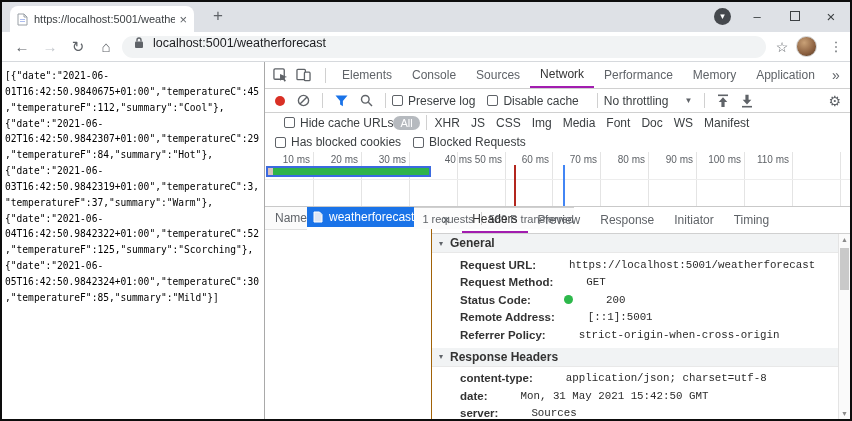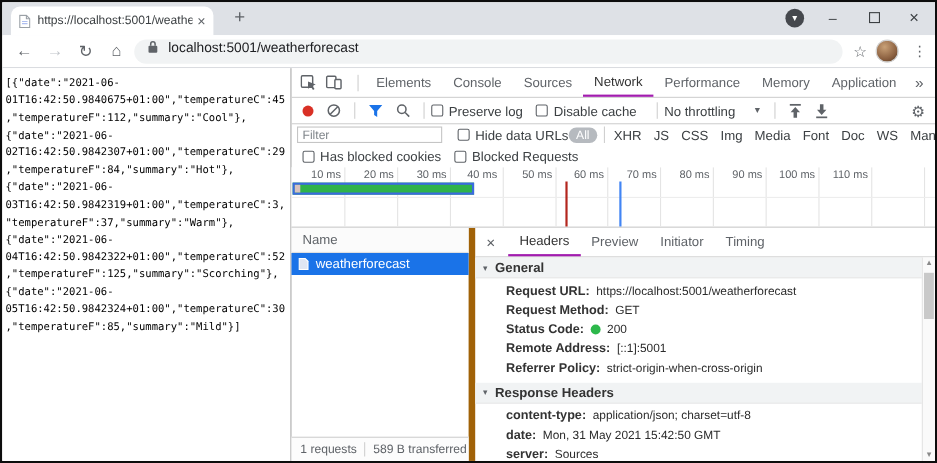--- a/index.html
+++ b/index.html
@@ -60,37 +60,37 @@
 
   .overview { height:55px; flex:none; position:relative; border-bottom:1px solid #c9c9c9; overflow:hidden; background:#fff; }
   .gl { position:absolute; top:0; bottom:0; width:1px; background:#e4e4e4; }
   .tick { position:absolute; top:2px; width:44px; text-align:right; font-size:10px; color:#5f6368; }
   .ov-hline { position:absolute; left:0; right:0; top:27px; height:1px; background:#ededed; }
   .ov-bar { position:absolute; left:1px; top:14px; width:165px; height:11px; border:2px solid #3b6ae0; background:#2fb34a; }
   .ov-bar i { position:absolute; left:0; top:0; bottom:0; width:5px; background:#d9c2be; }
   .marker { position:absolute; top:13px; height:42px; width:2px; }
 
   .dt-main { flex:1; display:flex; min-height:0; }
-  .req-col { width:167px; flex:none; border-right:6px solid #a16207; display:flex; flex-direction:column; }
+  .req-col { width:167px; flex:none; border-right:1px solid #a16207; display:flex; flex-direction:row; }
   .req-header { height:23px; flex:none; border-bottom:1px solid #e0e0e0; font-size:12px; color:#5f6368; padding-left:10px; line-height:23px; background:#fbfbfb; }
   .req-row { height:20px; flex:none; background:#1a73e8; color:#fff; display:flex; align-items:center; padding-left:6px; font-size:12px; }
   .req-row svg { margin-right:6px; flex:none; }
   .req-fill { flex:1; }
   .req-summary { height:22px; flex:none; border-top:1px solid #cfcfcf; display:flex; align-items:center; font-size:11px; color:#5f6368; padding-left:8px; background:#fcfcfc; overflow:hidden; white-space:nowrap; }
   .req-summary .sep { height:13px; margin:0 7px; }
 
   .detail-col { flex:1; min-width:0; display:flex; flex-direction:column; position:relative; }
   .detail-tabs { height:27px; flex:none; border-bottom:1px solid #d0d0d0; display:flex; align-items:center; }
   .dclose { font-size:14px; color:#5f6368; margin:0 12px 0 10px; }
   .detail-body { flex:1; position:relative; overflow:hidden; padding-right:12px; }
   .secbar { height:19px; background:#f1f3f4; display:flex; align-items:center; padding-left:7px; font-size:12px; color:#333; font-weight:bold; border-bottom:1px solid #e8e8e8; }
   .tri { font-size:8px; color:#5f6368; margin-right:7px; font-weight:normal; }
-  .kv { height:17.5px; display:flex; align-items:center; padding-left:28px; font-size:11.5px; white-space:nowrap; overflow:hidden; }
+  .kv { height:17.5px; display:flex; align-items:center; padding-left:28px; font-size:11.5px; white-space:nowrap; overflow:hidden;gap:27px; }
   .kv .k { font-weight:bold; color:#333; margin-right:6px; }
-  .kv .v { font-family:Liberation Sans, sans-serif; font-size:10.8px; color:#2b2b2b; }
+  .kv .v { font-family:Liberation Mono, monospace; font-size:10.8px; color:#2b2b2b; }
   .gdot { width:9px; height:9px; border-radius:50%; background:#2db84b; margin-right:6px; flex:none; }
   .secgap { height:4px; }
   .scrollbar { position:absolute; right:0; top:27px; bottom:0; width:12px; background:#fafafa; border-left:1px solid #e4e4e4; }
   .scrollbar .arr { position:absolute; left:0; width:11px; text-align:center; font-size:7px; color:#8a8a8a; }
   .scrollbar .thumb { position:absolute; left:1px; width:9px; top:14px; height:42px; background:#c9c9c9; }
 </style>
 </head>
 <body>
 
 <div class="window">
@@ -223,24 +223,23 @@
           <svg width="12" height="14" viewBox="0 0 12 14">
             <path d="M4.4 0.8h3.2v5h2.7L6 10.6 1.7 5.8h2.7z" fill="#5f6368"></path>
             <rect x="1" y="11.9" width="10" height="1.6" fill="#5f6368"></rect>
           </svg>
         </span>
       <span style="flex:1"></span>
       <span class="dt-right-ic" style="margin-right:9px">⚙</span>
     </div>
 
     <div class="dt-filter">
-      <input class="filter-input" placeholder="Filter" style="">
       <span class="cbl" style="margin-left:14px;margin-right:0">
           <span class="cb"></span>
-          <span>Hide data URLs</span>
+          <span>Hide cache URLs</span>
         </span>
       <span class="pill">All</span>
       <span class="sep"></span>
       <span class="ftype" style="margin-left:2px">XHR</span>
       <span class="ftype">JS</span>
       <span class="ftype">CSS</span>
       <span class="ftype">Img</span>
       <span class="ftype">Media</span>
       <span class="ftype">Font</span>
       <span class="ftype">Doc</span>
@@ -269,21 +268,21 @@
       <i class="gl" style="left:287px"></i>
       <i class="gl" style="left:335px"></i>
       <i class="gl" style="left:383px"></i>
       <i class="gl" style="left:431px"></i>
       <i class="gl" style="left:479px"></i>
       <i class="gl" style="left:527px"></i>
       <i class="gl" style="left:575px"></i>
       <span class="tick" style="left:1px">10 ms</span>
       <span class="tick" style="left:49px">20 ms</span>
       <span class="tick" style="left:97px">30 ms</span>
-      <span class="tick" style="left:143px">40 ms</span>
+      <span class="tick" style="left:163px">40 ms</span>
       <span class="tick" style="left:193px">50 ms</span>
       <span class="tick" style="left:240px">60 ms</span>
       <span class="tick" style="left:288px">70 ms</span>
       <span class="tick" style="left:336px">80 ms</span>
       <span class="tick" style="left:384px">90 ms</span>
       <span class="tick" style="left:432px">100 ms</span>
       <span class="tick" style="left:480px">110 ms</span>
       <div class="ov-hline"></div>
       <div class="ov-bar">
           <i></i>
@@ -309,20 +308,21 @@
           <span>589 B transferred</span>
 
         </div>
       </div>
 
       <div class="detail-col">
         <div class="detail-tabs">
           <span class="dclose">×</span>
           <span class="ptab active">Headers</span>
           <span class="ptab">Preview</span>
+          <span class="ptab">Response</span>
           <span class="ptab">Initiator</span>
           <span class="ptab">Timing</span>
         </div>
         <div class="detail-body">
           <div class="secbar">
             <span class="tri">▾</span>
             <span>General</span>
           </div>
           <div class="kv" style="margin-top:3px">
             <span class="k">Request URL:</span>

